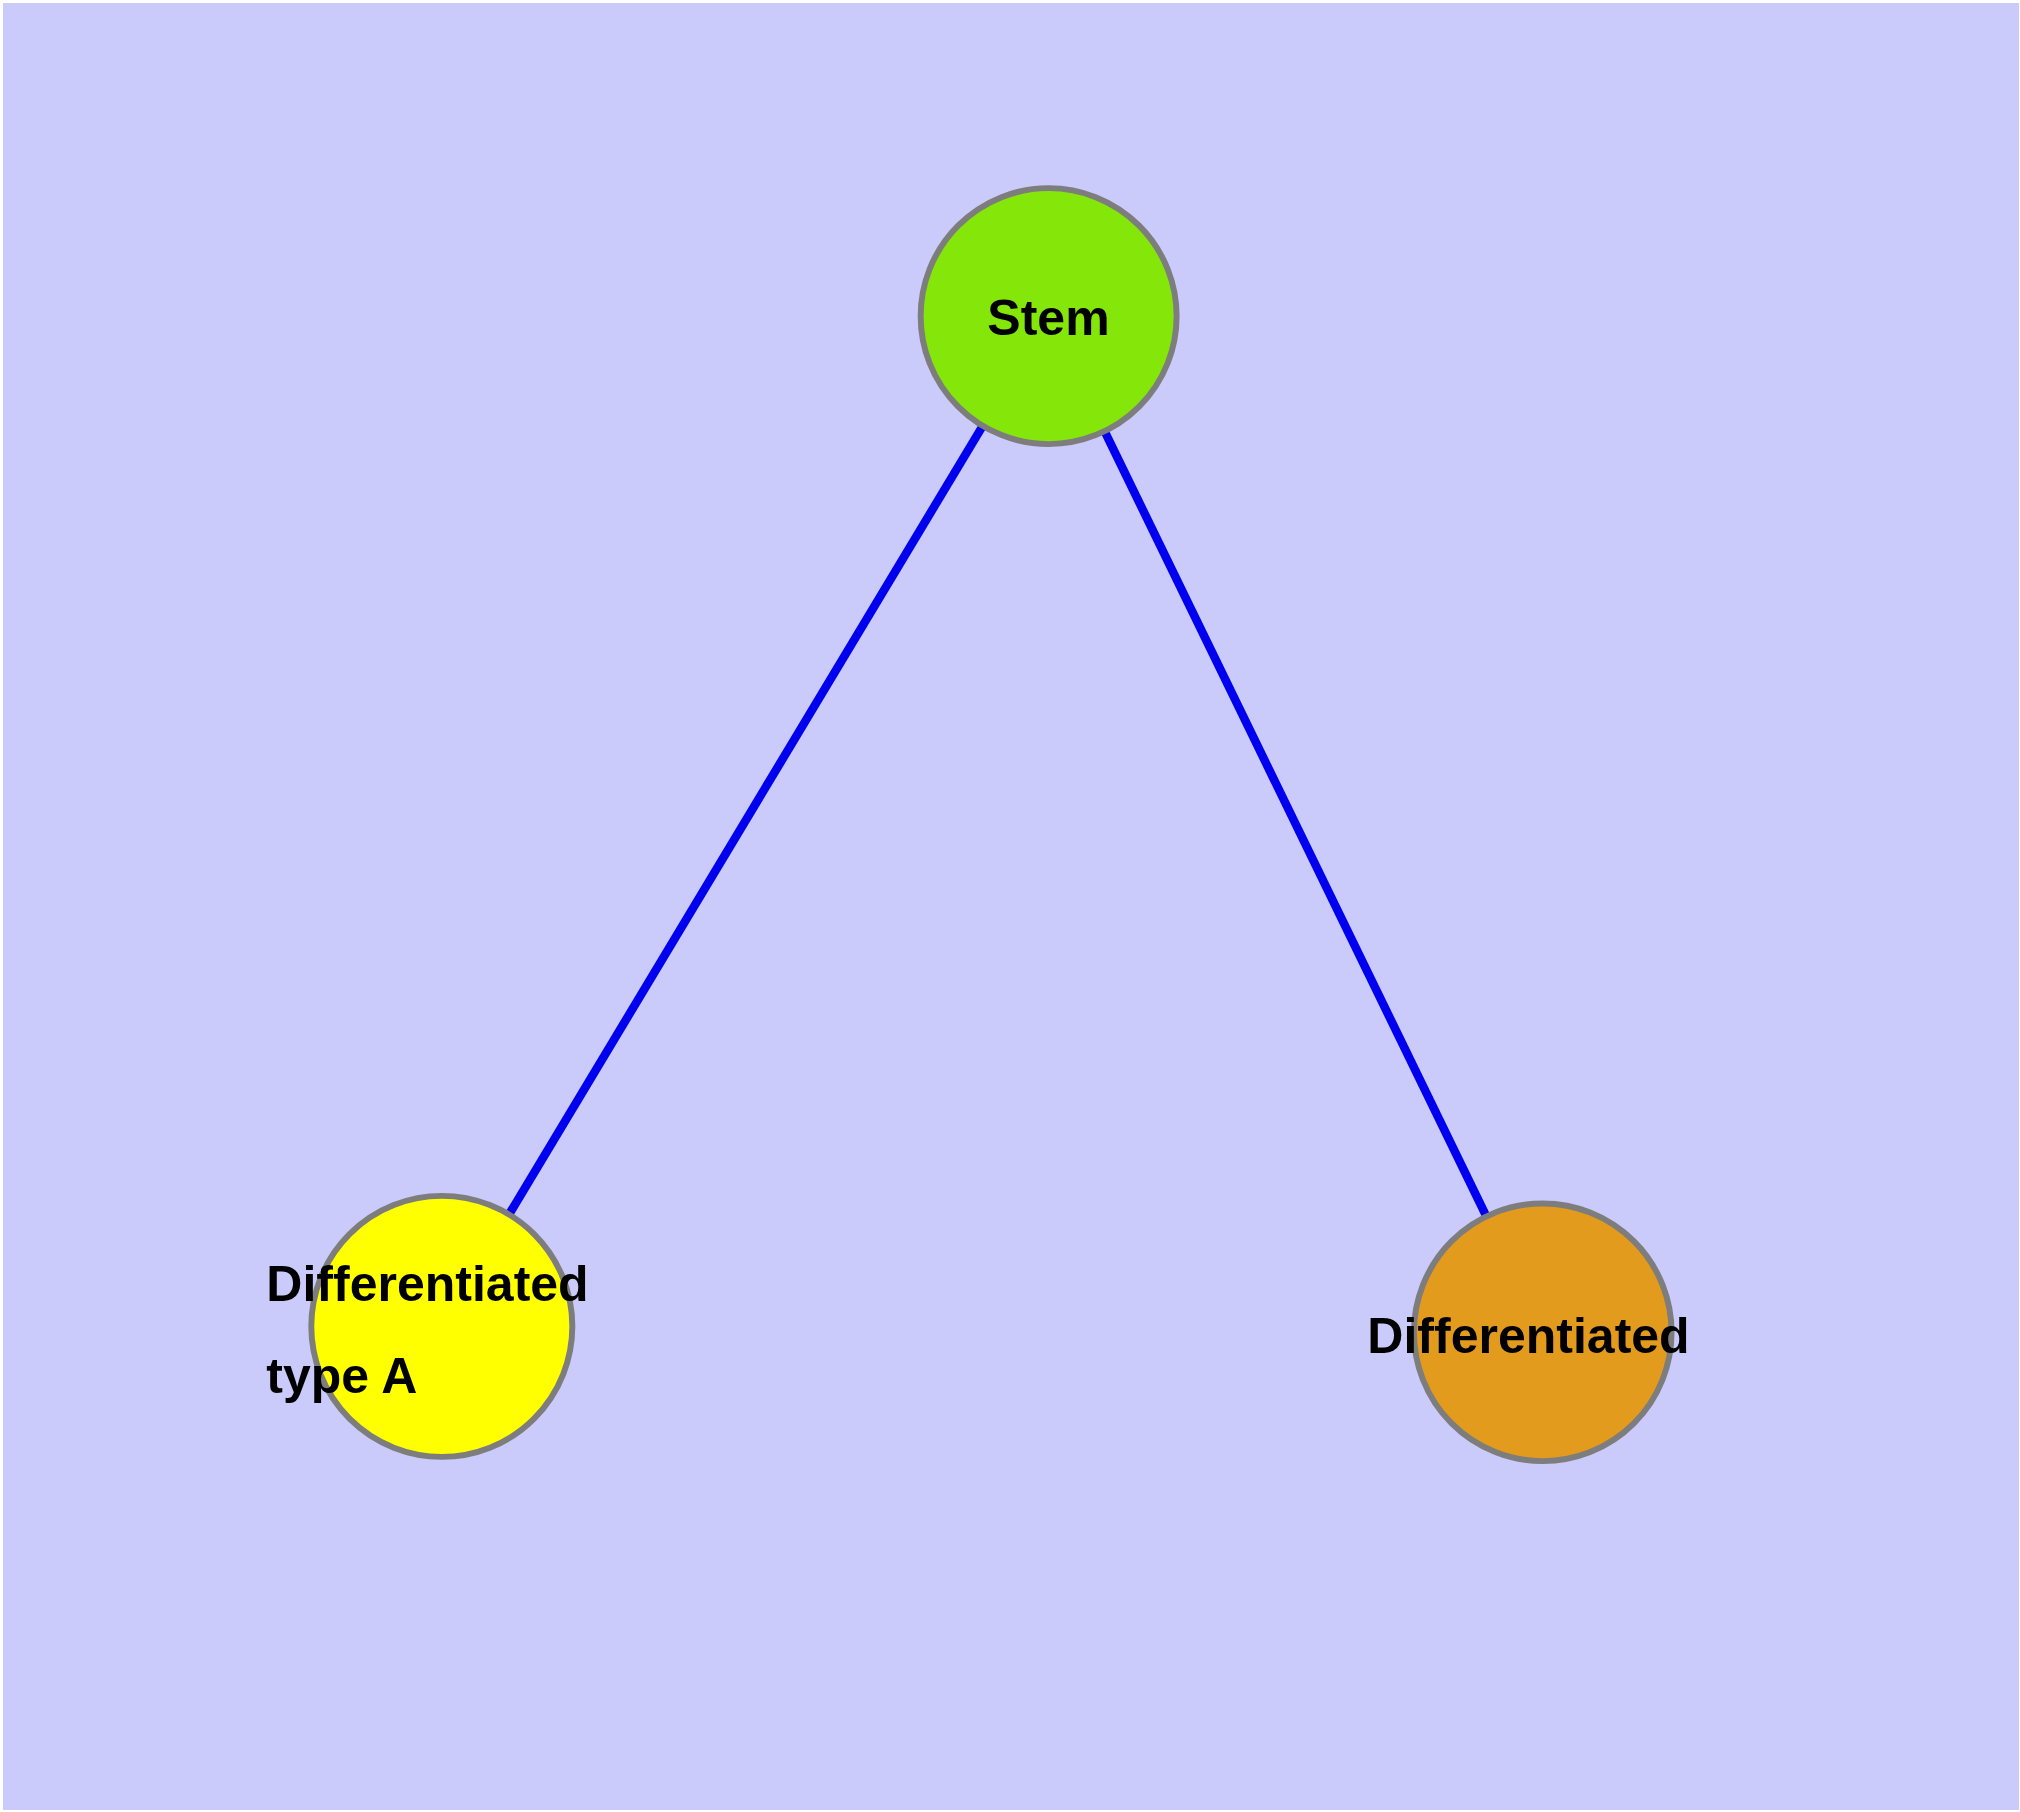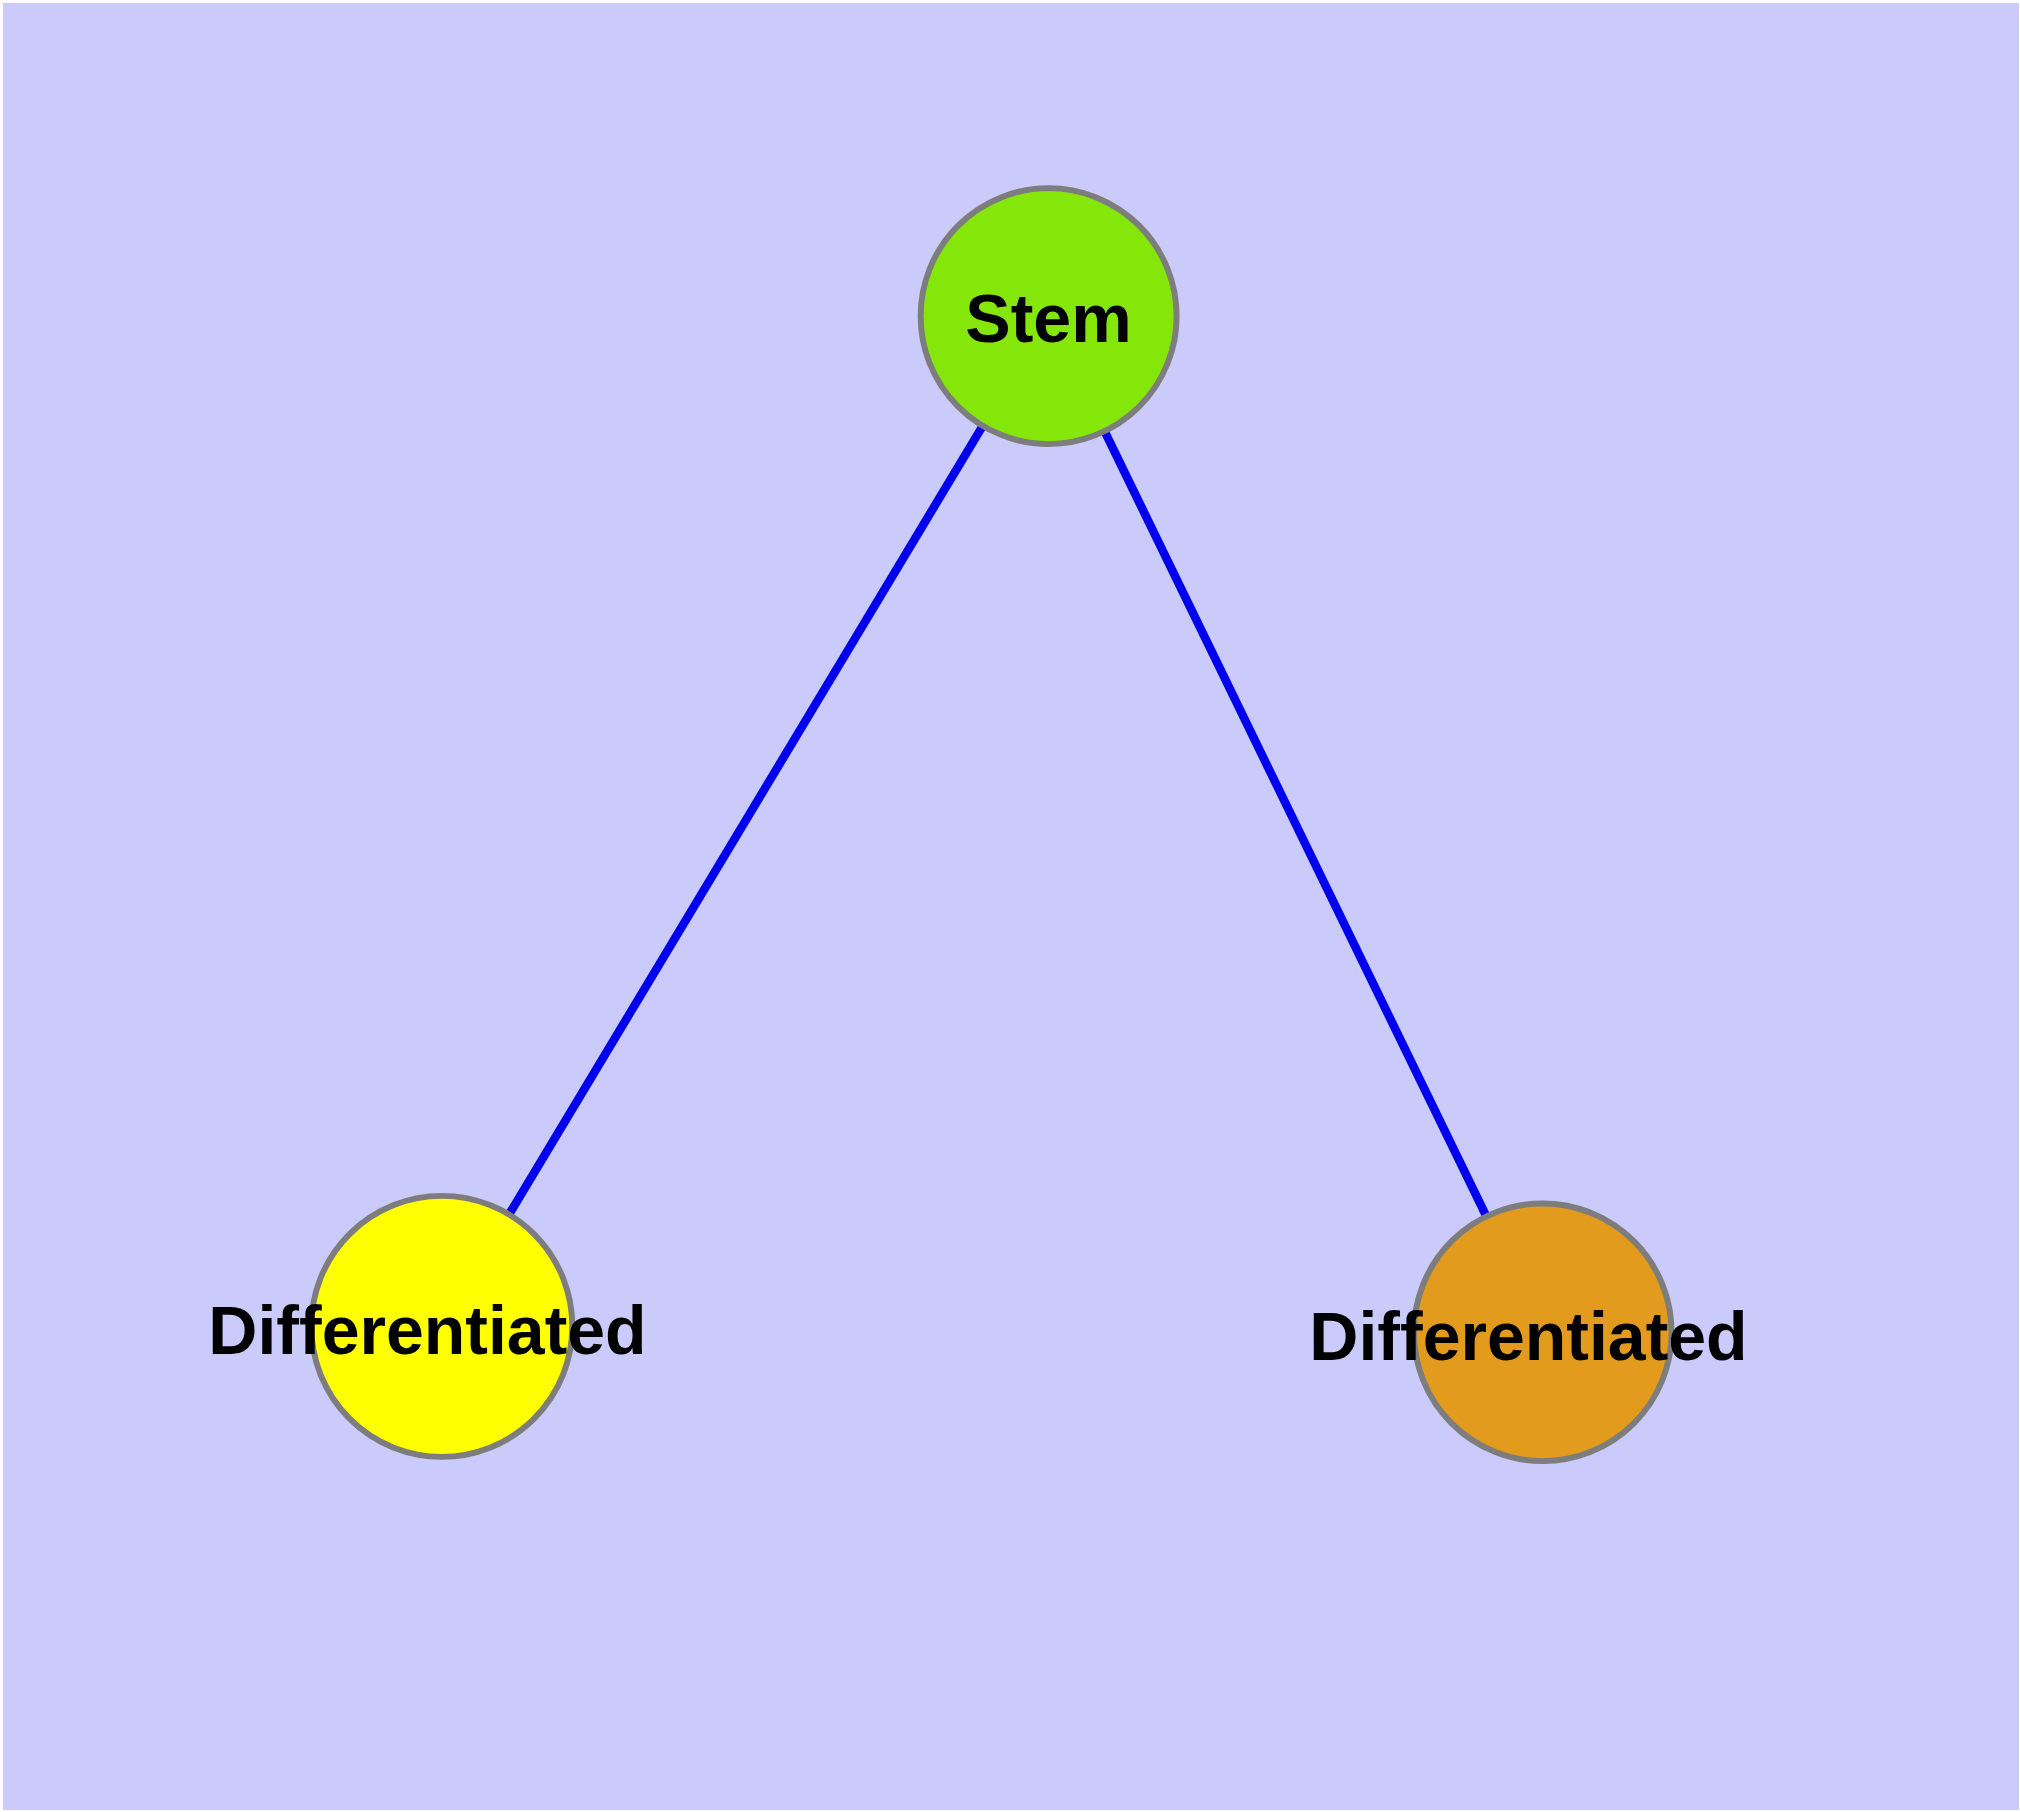--- a/index.html
+++ b/index.html
@@ -27,21 +27,21 @@
     left: -2.5px;
     top: -2.5px;
     width: 2021px;
     height: 1812px;
   }
   .label {
     position: absolute;
     transform: translate(-50%, -50%);
     font-family: "Liberation Sans", "DejaVu Sans", sans-serif;
     font-weight: bold;
-    font-size: 68px;
+    font-size: 50px;
     line-height: 92px;
     color: #000000;
     text-align: left;
     white-space: nowrap;
   }
   .label .line {
     display: block;
   }
 </style>
 </head>
@@ -56,20 +56,21 @@
       <circle cx="521" cy="1565" r="154" fill="#FFFF00" stroke="#7D7D7D" stroke-width="7"></circle>
       <circle cx="1820" cy="1572" r="152" fill="#E39B1E" stroke="#7D7D7D" stroke-width="7"></circle>
     </svg>
 
     <div class="label" style="left: 1046px; top: 315px; color: rgb(0, 0, 0);">
       <span class="line">Stem</span>
     </div>
 
     <div class="label" style="left: 425px; top: 1327px; color: rgb(0, 0, 0);">
       <span class="line">Differentiated</span>
+      <span class="line">type A</span>
     </div>
 
     <div class="label" style="left: 1526px; top: 1333px; color: rgb(0, 0, 0);">
       <span class="line">Differentiated</span>
     </div>
   </div>
 </div>
 
 
 </body></html>

